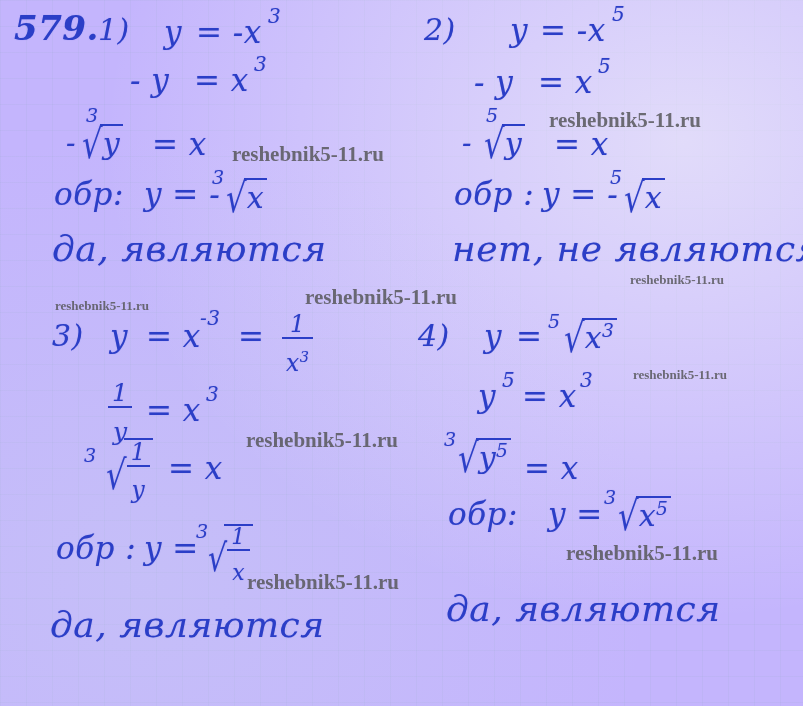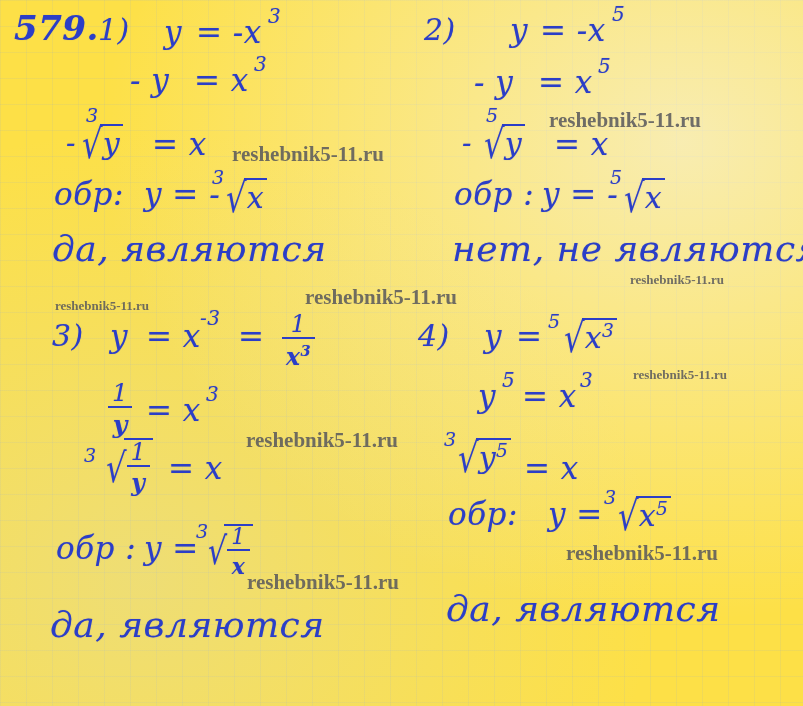--- a/index.html
+++ b/index.html
@@ -4,21 +4,21 @@
 <style>
   html, body {
     margin: 0;
     padding: 0;
     background: #ffffff;
   }
   #page {
     position: relative;
     width: 803px;
     height: 706px;
-    background: #fde047;
+    background: #c4b5fd;
     overflow: hidden;
     font-family: "Liberation Serif", serif;
   }
   
   #grid {
     position: absolute;
     inset: 0;
     background-image:
       repeating-linear-gradient(to right, rgba(150,170,200,0.13) 0px, rgba(150,170,200,0.13) 1px, transparent 1px, transparent 26px),
       repeating-linear-gradient(to bottom, rgba(150,170,200,0.13) 0px, rgba(150,170,200,0.13) 1px, transparent 1px, transparent 26px);
@@ -64,22 +64,21 @@
     font-size: 0.78em;
     line-height: 1.05;
   }
   .frac .num {
     display: block;
     border-bottom: 2px solid #2b3ec7;
     padding: 0 4px;
   }
   .frac .den {
     display: block;
-    padding: 4px 4px;
-    font-weight: bold;
+    padding: 11px 4px;
   }
   .rad {
     display: inline-block;
     position: relative;
     padding-left: 2px;
   }
   .rad .sign {
     display: inline-block;
     transform: scaleY(1.35) skewX(-6deg);
   }

